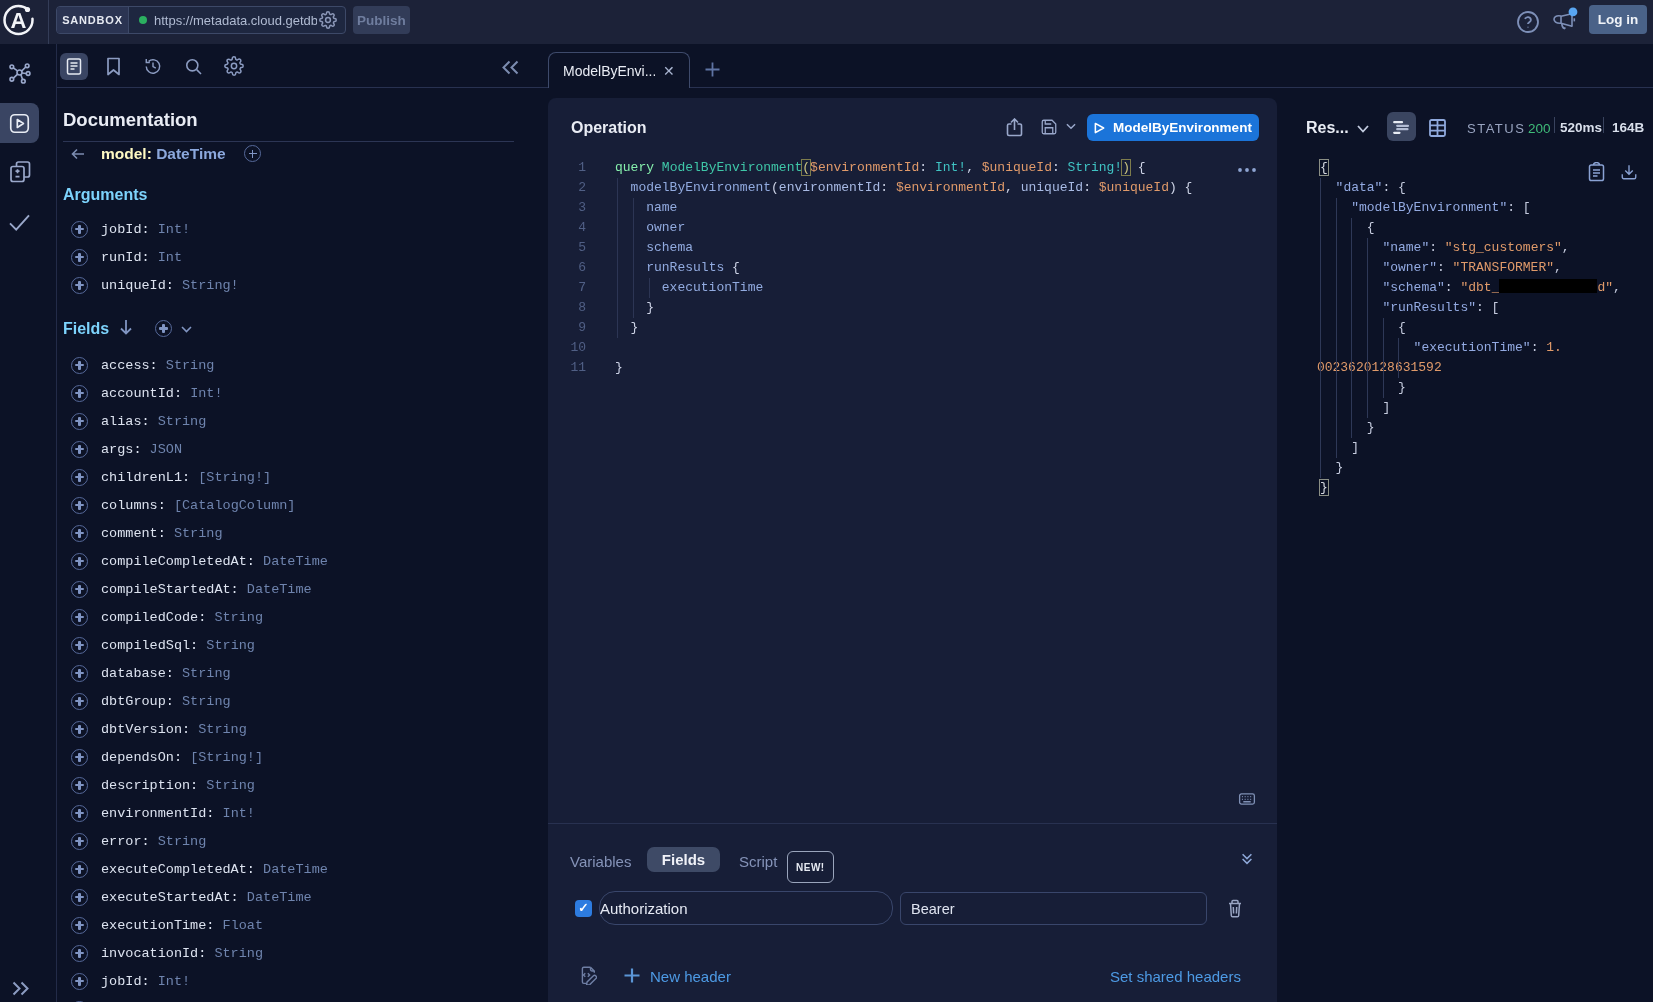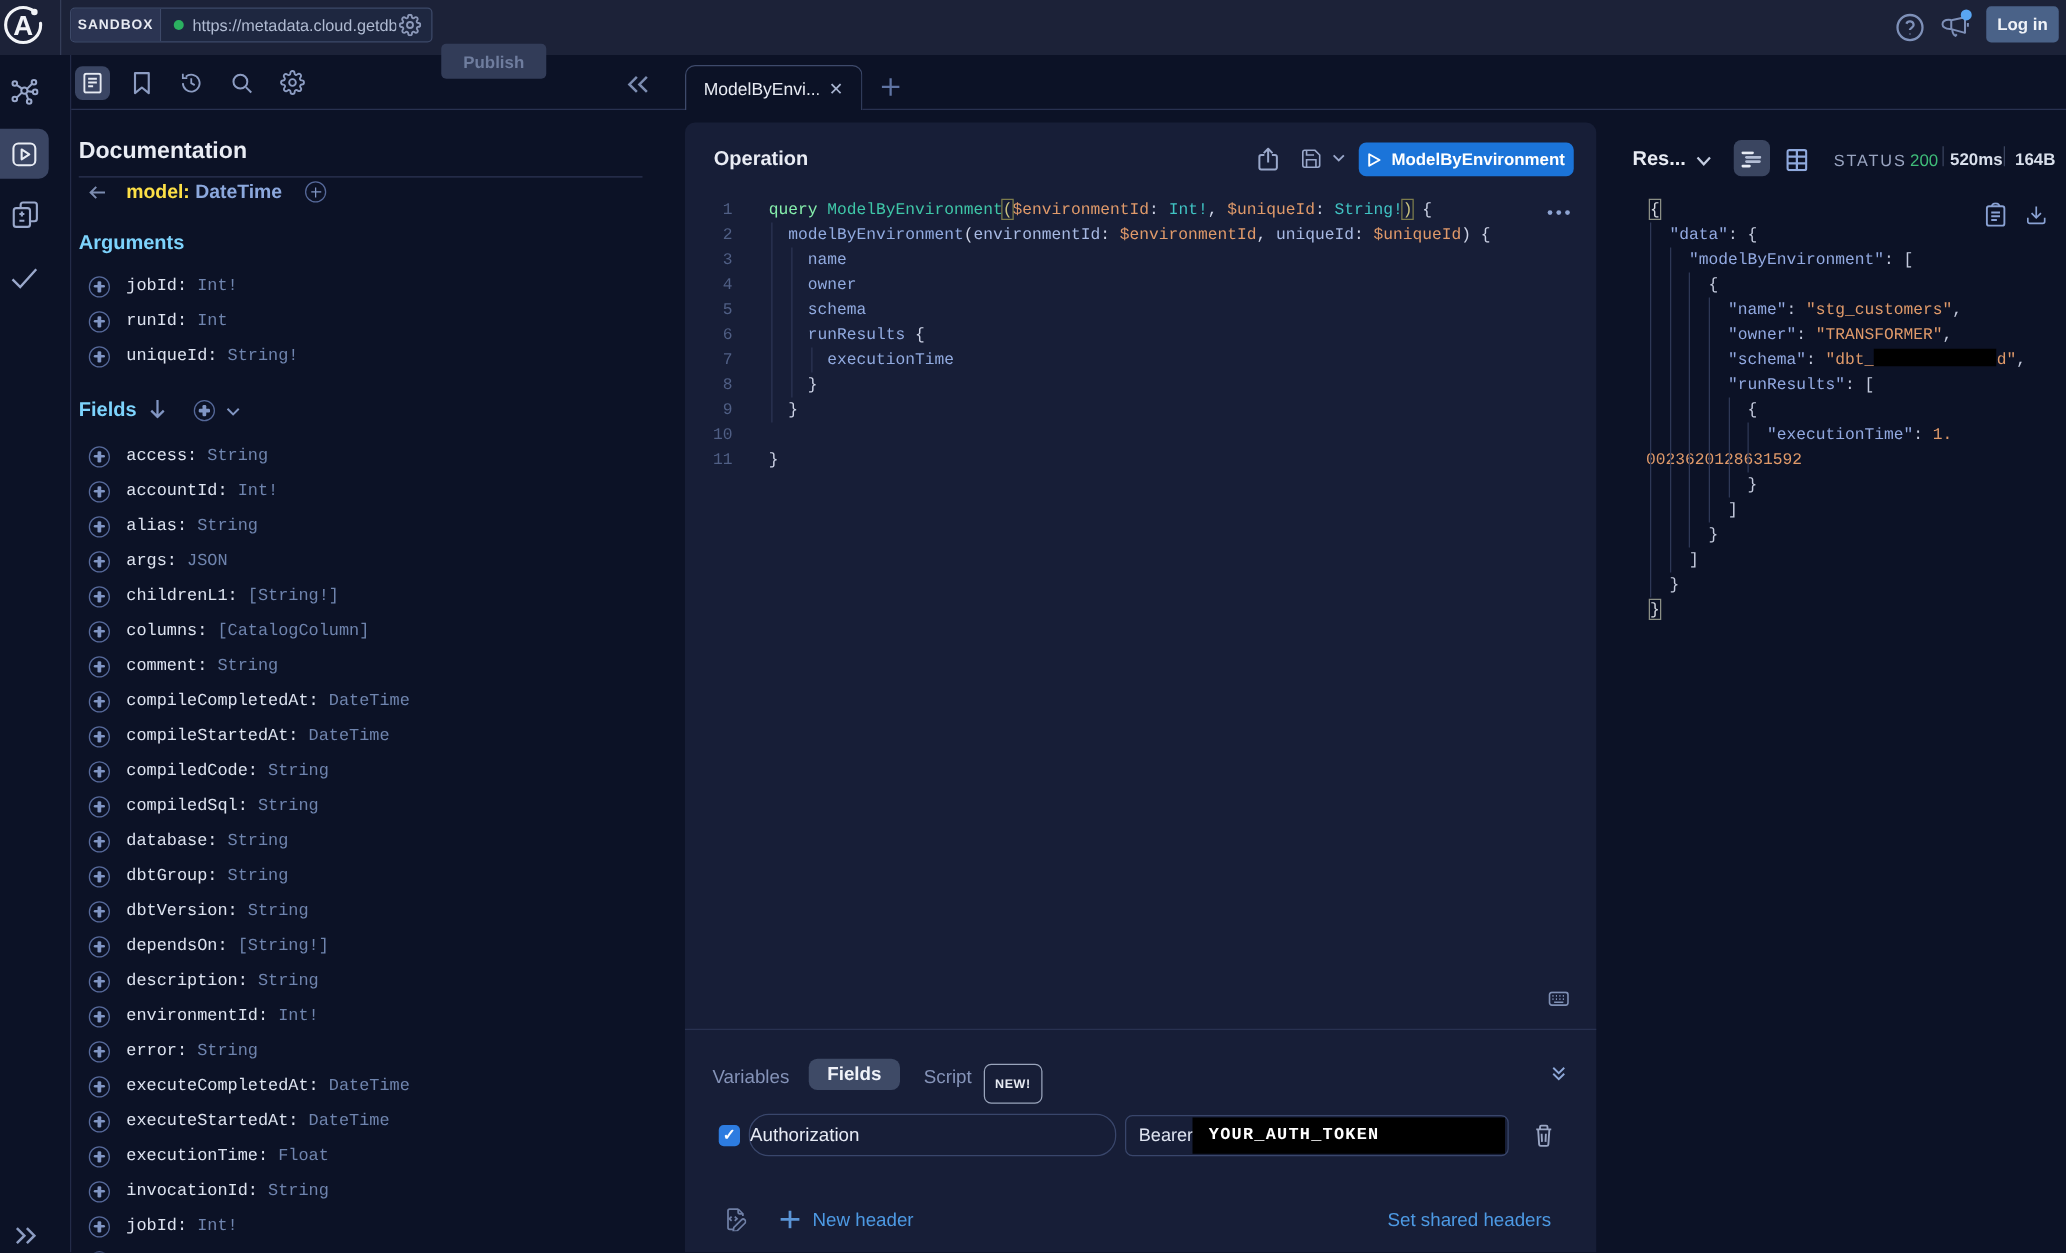--- a/index.html
+++ b/index.html
@@ -7,21 +7,21 @@
   body { background:#0c1226; font-family:"Liberation Sans",sans-serif; position:relative; }
   .abs { position:absolute; }
 
   
   #topbar { position:absolute; left:0; top:0; width:1653px; height:44px; background:#1c2238; }
   #sandboxgrp { position:absolute; left:56px; top:6px; width:290px; height:28px; border:1px solid #3d4968; border-radius:4px; display:flex; align-items:center; background:#1e2740; }
   #sandboxlbl { width:72px; height:26px; background:#2b3452; border-right:1px solid #3d4968; border-radius:3px 0 0 3px; color:#e7eaf2; font-size:11px; font-weight:bold; letter-spacing:.8px; display:flex; align-items:center; justify-content:center; }
   #urlpart { flex:1; display:flex; align-items:center; padding:0 8px 0 10px; }
   .greendot { width:8px; height:8px; border-radius:50%; background:#2bb060; margin-right:7px; }
   #urltext { color:#b0bbd2; font-size:13px; white-space:nowrap; overflow:hidden; width:163px; margin-right:2px; }
-  #publish { position:absolute; left:353px; top:6px; width:84px; height:28px; background:#323c58; border-radius:4px; color:#6f7d9e; font-size:13.5px; font-weight:bold; display:flex; align-items:center; justify-content:center;margin-top:29px; }
+  #publish { position:absolute; left:353px; top:6px; width:57px; height:28px; background:#323c58; border-radius:4px; color:#6f7d9e; font-size:13.5px; font-weight:bold; display:flex; align-items:center; justify-content:center; }
   #login { position:absolute; left:1589px; top:5px; width:58px; height:29px; background:#4a6288; border-radius:4px; color:#f0f3f8; font-size:13.5px; font-weight:bold; display:flex; align-items:center; justify-content:center; }
 
   
   #rail { position:absolute; left:0; top:44px; width:57px; height:958px; background:#0c1226; border-right:1px solid #232b48; }
   #railactive { position:absolute; left:0px; top:103px; width:39px; height:40px; background:#3a4563; border-radius:0 8px 8px 0; }
 
   
   #docbar-border1 { position:absolute; left:57px; top:87px; width:491px; height:1px; background:#283150; }
   #docbar-border2 { position:absolute; left:690px; top:87px; width:963px; height:1px; background:#283150; }
   .toolbtn-active { position:absolute; left:60px; top:53px; width:28px; height:27px; background:#3a4563; border-radius:6px; }
@@ -182,21 +182,21 @@
   </div>
 <svg class="abs" style="left:705px;top:62px" width="15" height="15" viewBox="0 0 15 15" fill="none" stroke="#5f74a4" stroke-width="1.8">
     <path d="M7.5 0.5 V14.5 M0.5 7.5 H14.5"></path>
   </svg>
 
 <div id="doctitle">Documentation</div>
 <div id="dochr"></div>
 <svg class="abs" style="left:71px;top:148px" width="14" height="12" viewBox="0 0 14 12" fill="none" stroke="#7c8cb0" stroke-width="1.6">
     <path d="M13 6 H1.5 M6 1.5 L1.5 6 L6 10.5"></path>
   </svg>
-<div class="abs" style="left:101px;top:145px;font-size:15.5px;font-weight:bold"><span style="color:#fde047">model:</span> <span style="color:#8ca8dd">DateTime</span></div>
+<div class="abs" style="left:101px;top:145px;font-size:15.5px;font-weight:bold"><span style="color:#fef9c3">model:</span> <span style="color:#8ca8dd">DateTime</span></div>
 <span class="oplusT" style="left:244px;top:145px"></span>
 <div class="abs h2" style="left:63px;top:186px">Arguments</div>
 <div class="frow" style="top:215px">
     <span class="oplus">+</span>
     <span class="fname">jobId: <span class="ftype">Int!</span></span>
   </div>
 <div class="frow" style="top:243px">
     <span class="oplus">+</span>
     <span class="fname">runId: <span class="ftype">Int</span></span>
   </div>
@@ -369,21 +369,20 @@
   <div class="dtab" style="left:191px">Script</div>
   <div id="newbadge">NEW!</div>
   <svg class="abs" style="left:693px;top:755px" width="12" height="12" viewBox="0 0 14 15" fill="none" stroke="#8ea8d8" stroke-width="1.9">
       <path d="M1.5 1.5 L7 7 L12.5 1.5 M1.5 7.5 L7 13 L12.5 7.5"></path>
     </svg>
   <div id="chk">✓</div>
   <div id="nameinput">Authorization</div>
   <div id="valinput">
       <span class="bearer">Bearer&nbsp;</span>
     </div>
-  <div id="blackbox">YOUR_AUTH_TOKEN</div>
   <svg class="abs" style="left:679px;top:801px" width="16" height="19" viewBox="0 0 16 19" fill="none" stroke="#9aa6c4" stroke-width="1.5">
     <path d="M2 4.5 h12 M5 4.5 V2.5 a1 1 0 011-1 h4 a1 1 0 011 1 V4.5 M3.5 4.5 L4.3 16.5 a1.3 1.3 0 001.3 1.2 h4.8 a1.3 1.3 0 001.3-1.2 L12.5 4.5 M6.3 8 l.3 6.5 M9.7 8 l-.3 6.5"></path>
   </svg>
   <svg class="abs" style="left:31px;top:868px" width="18" height="19" viewBox="0 0 18 19" fill="none" stroke="#6f7fa5" stroke-width="1.4">
     <path d="M11.5 1.2 H4.8 a1.4 1.4 0 00-1.4 1.4 V16 a1.4 1.4 0 001.4 1.4 h3"></path>
     <path d="M11.5 1.2 L15.3 5 v1.8 M11.5 1.2 v2.4 a1.4 1.4 0 001.4 1.4 h2.4"></path>
     <path d="M6.3 7.3 L4.5 9 l1.8 1.7 M8.8 7.3 L10.6 9 l-1.8 1.7"></path>
     <path d="M14.2 9.9 a1.9 1.9 0 012.7 2.7 L10.8 18.6 l-3.3.6 .6-3.3 z"></path>
   </svg>
   <svg class="abs" style="left:76px;top:870px" width="16" height="15" viewBox="0 0 16 15" fill="none" stroke="#5b95d6" stroke-width="2.2">

